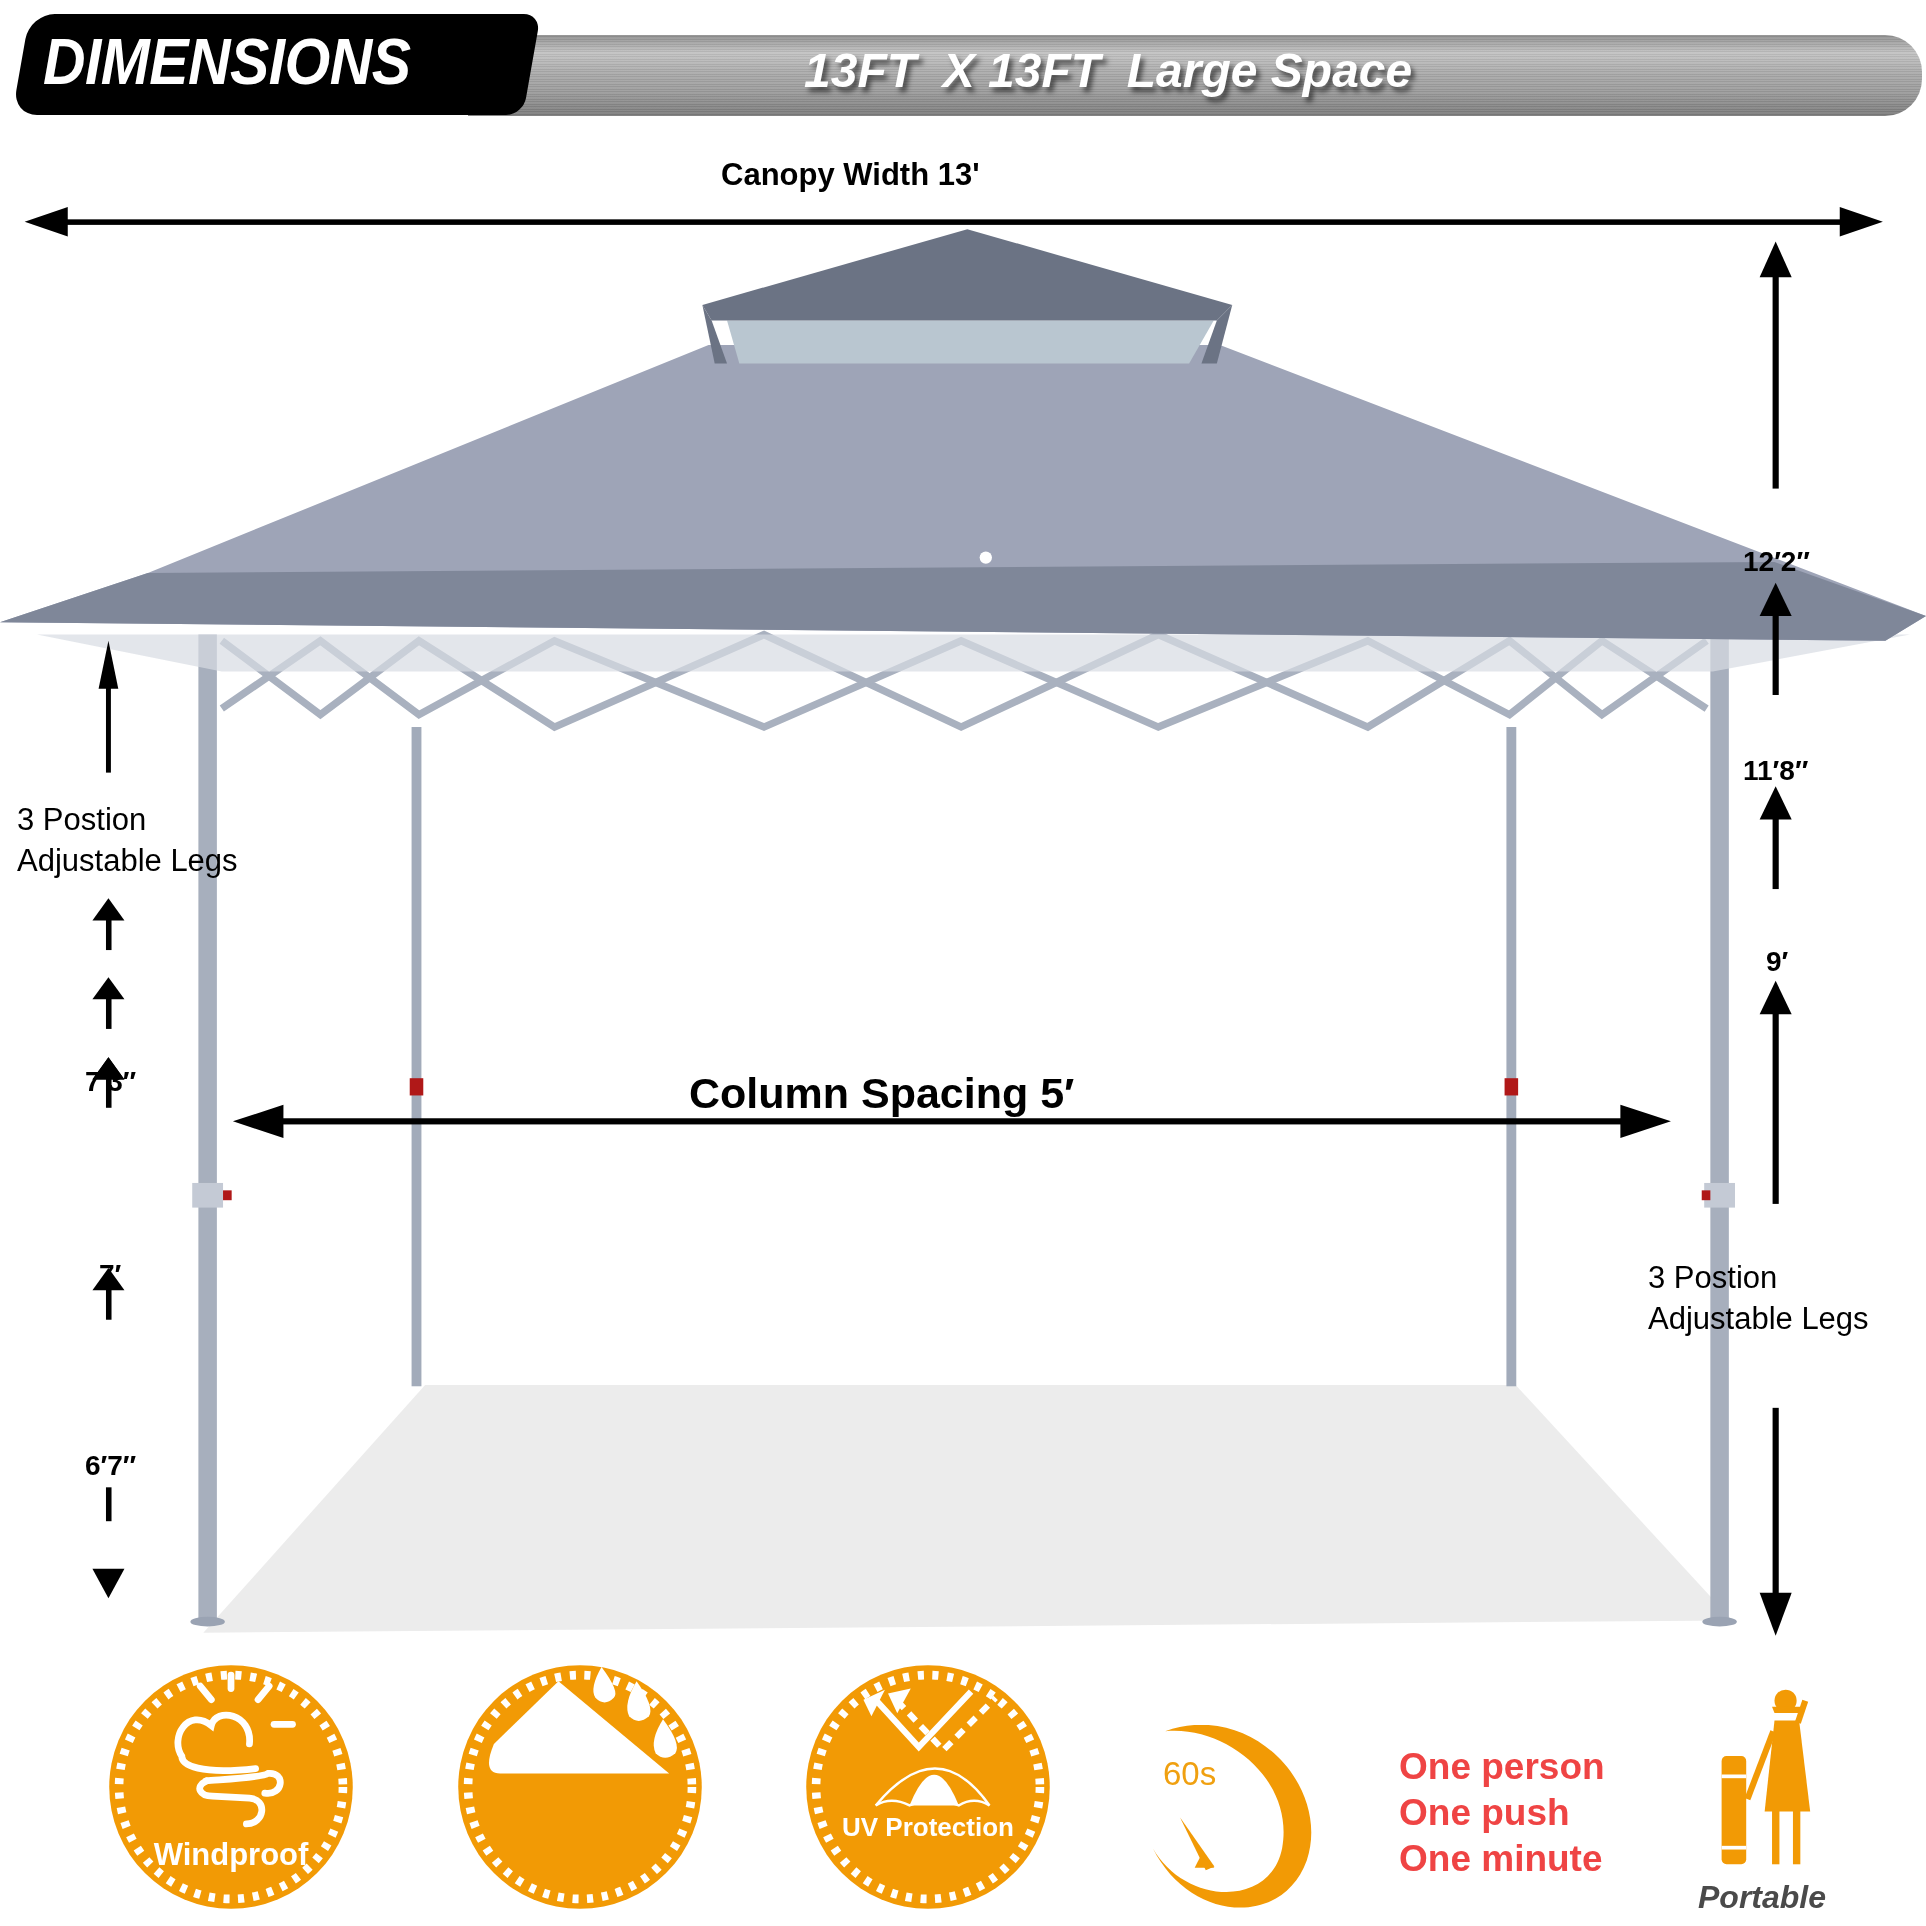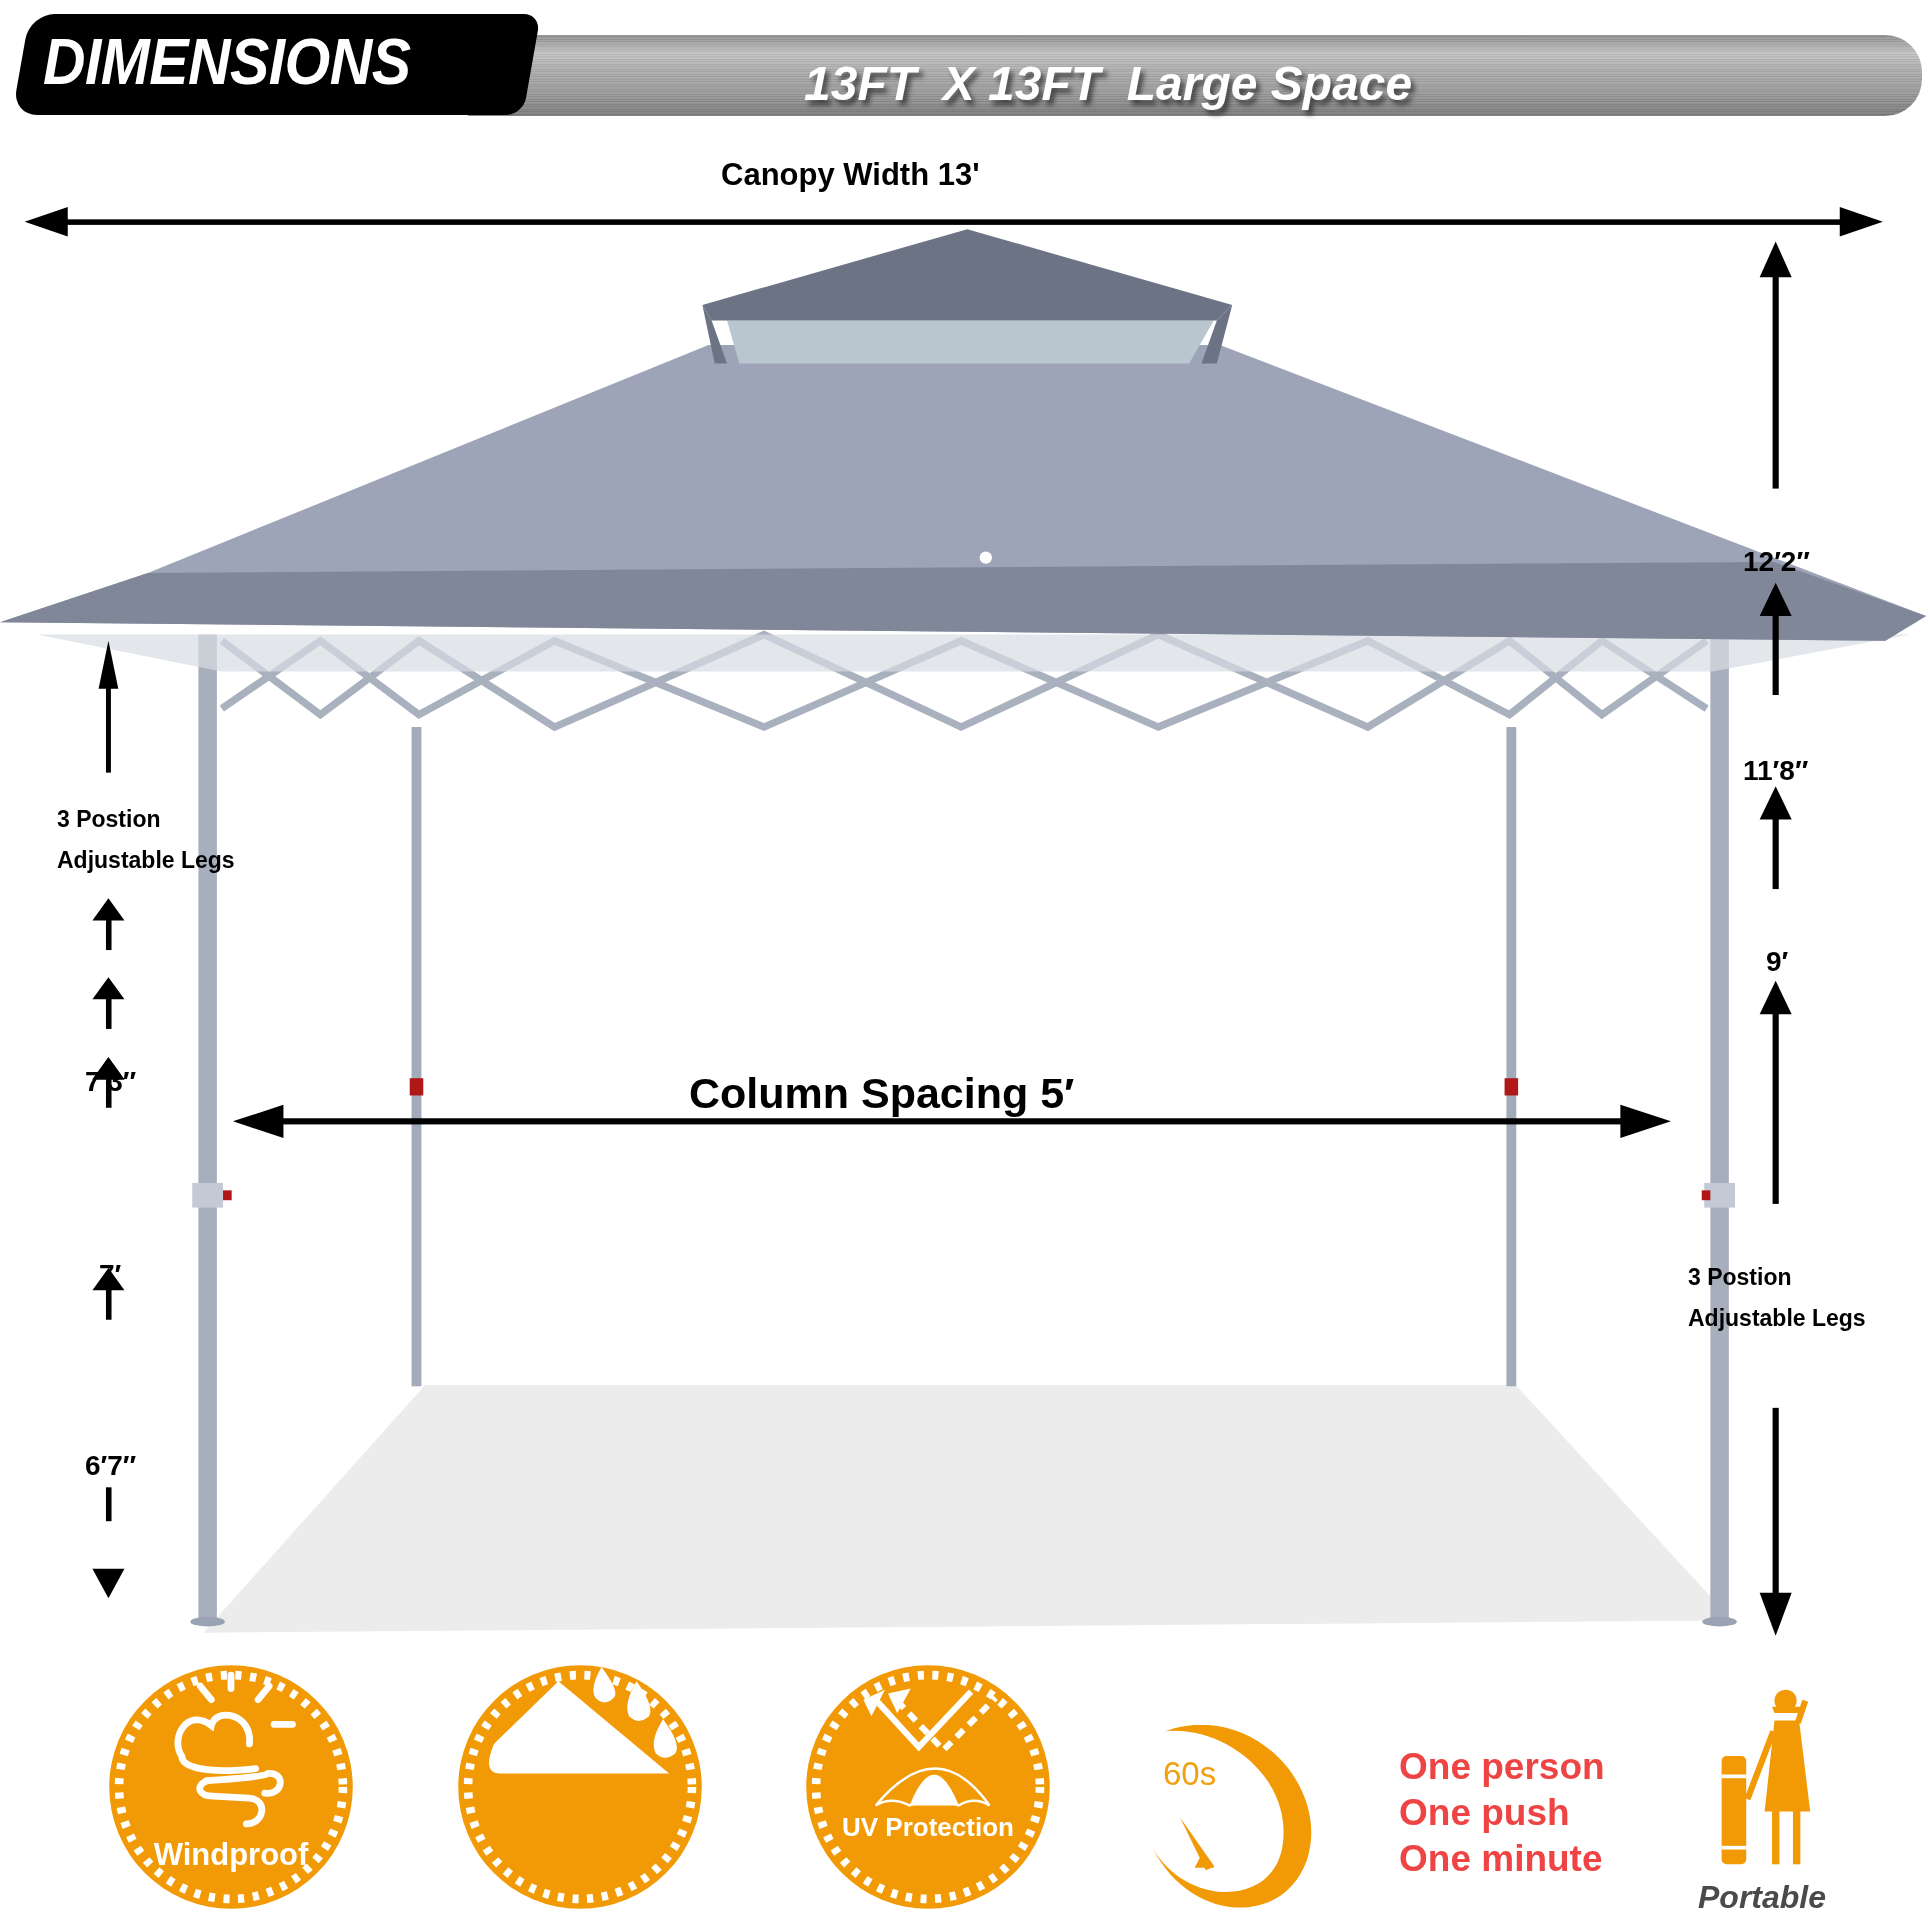--- a/index.html
+++ b/index.html
@@ -10,29 +10,29 @@
   
   .banner-bar { left: 468px; top: 35px; width: 1454px; height: 81px;
     background: linear-gradient(180deg,#8e8e8e 0%,#c2c2c2 22%,#a9a9a9 48%,#9b9b9b 70%,#7a7a7a 100%);
     border-radius: 0 37px 37px 0 / 0 37px 37px 0; }
   .banner-bar::after { content:""; position:absolute; inset:0;
     background: repeating-linear-gradient(180deg, rgba(255,255,255,0.07) 0 1.2px, rgba(0,0,0,0.05) 1.2px 2.5px); border-radius: inherit; }
   .banner-black { left: 3.7px; top: 14px; width: 168px; height: 101px; background:#000;
     transform: skewX(-10deg); transform-origin: bottom left; border-radius: 25px 17px 17px 25px; width: 511px; left: 12.3px; }
   .banner-title { left: 43px; top: 25px; font-size: 64px; font-weight: 700; font-style: italic;
     color: #fff; letter-spacing: -0.6px; transform: scaleX(0.92); transform-origin: left; }
-  .banner-subtitle { left: 804px; top: 56px; font-size: 48px; font-weight: 700; font-style: italic;
+  .banner-subtitle { left: 804px; top: 43px; font-size: 48px; font-weight: 700; font-style: italic;
     color: #fff; text-shadow: 3.7px 5px 5px rgba(0,0,0,0.55); white-space: pre; }
 
   
   .lbl { font-weight: 700; white-space: nowrap; }
   .canopy-width-label { left: 721px; top: 157px; font-size: 31px; }
   .column-spacing-label { left: 689px; top: 1069px; font-size: 43px; }
   .dim-label { font-size: 28px; font-weight: 700; margin-top: 28px; }
-  .legs-label { font-size: 23px; font-weight: 700; line-height: 41px; margin-left: 40px; }
+  .legs-label { font-size: 31px; font-weight: 400; line-height: 41px; }
 
   
   .floor { left: 0; top: 0; width: 1926px; height: 1926px; }
 
   
   .badge { width: 246px; height: 246px; }
   .badge-text { position:absolute; left:0; width:100%; text-align:center; color:#fff; font-weight:700; }
   .feature-text { font-size: 37px; font-weight: 700; color: #ef4444; line-height: 46px; }
   .portable-label { font-size: 32px; font-weight: 700; color: #4a4a4a; font-style: italic; }
   .sixty-label { font-size: 33px; color: #f0a010; }

